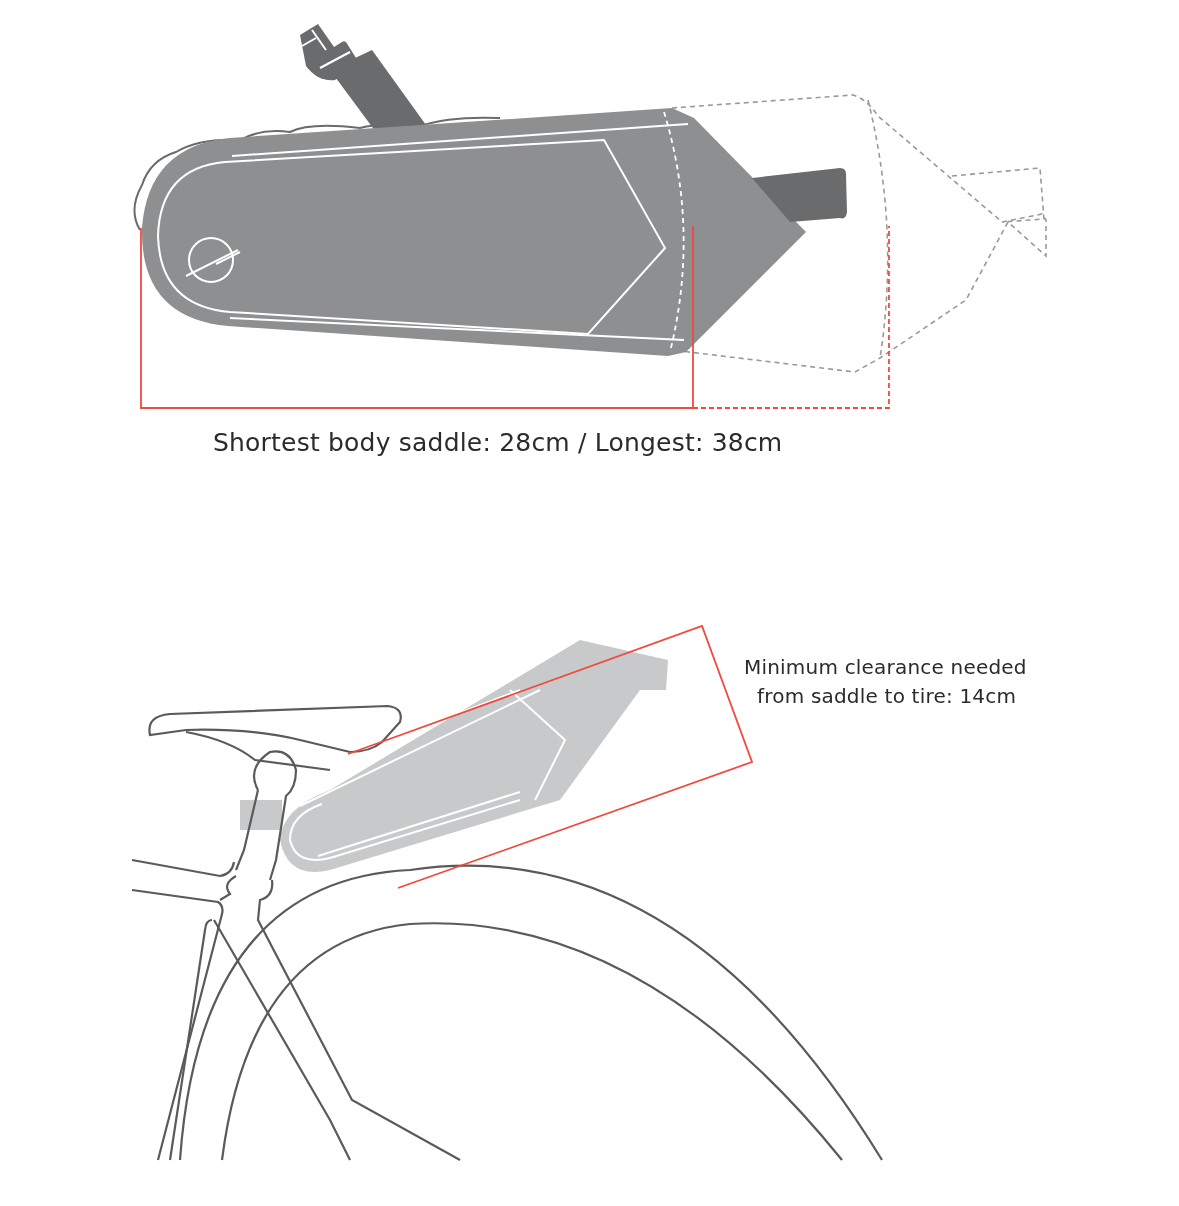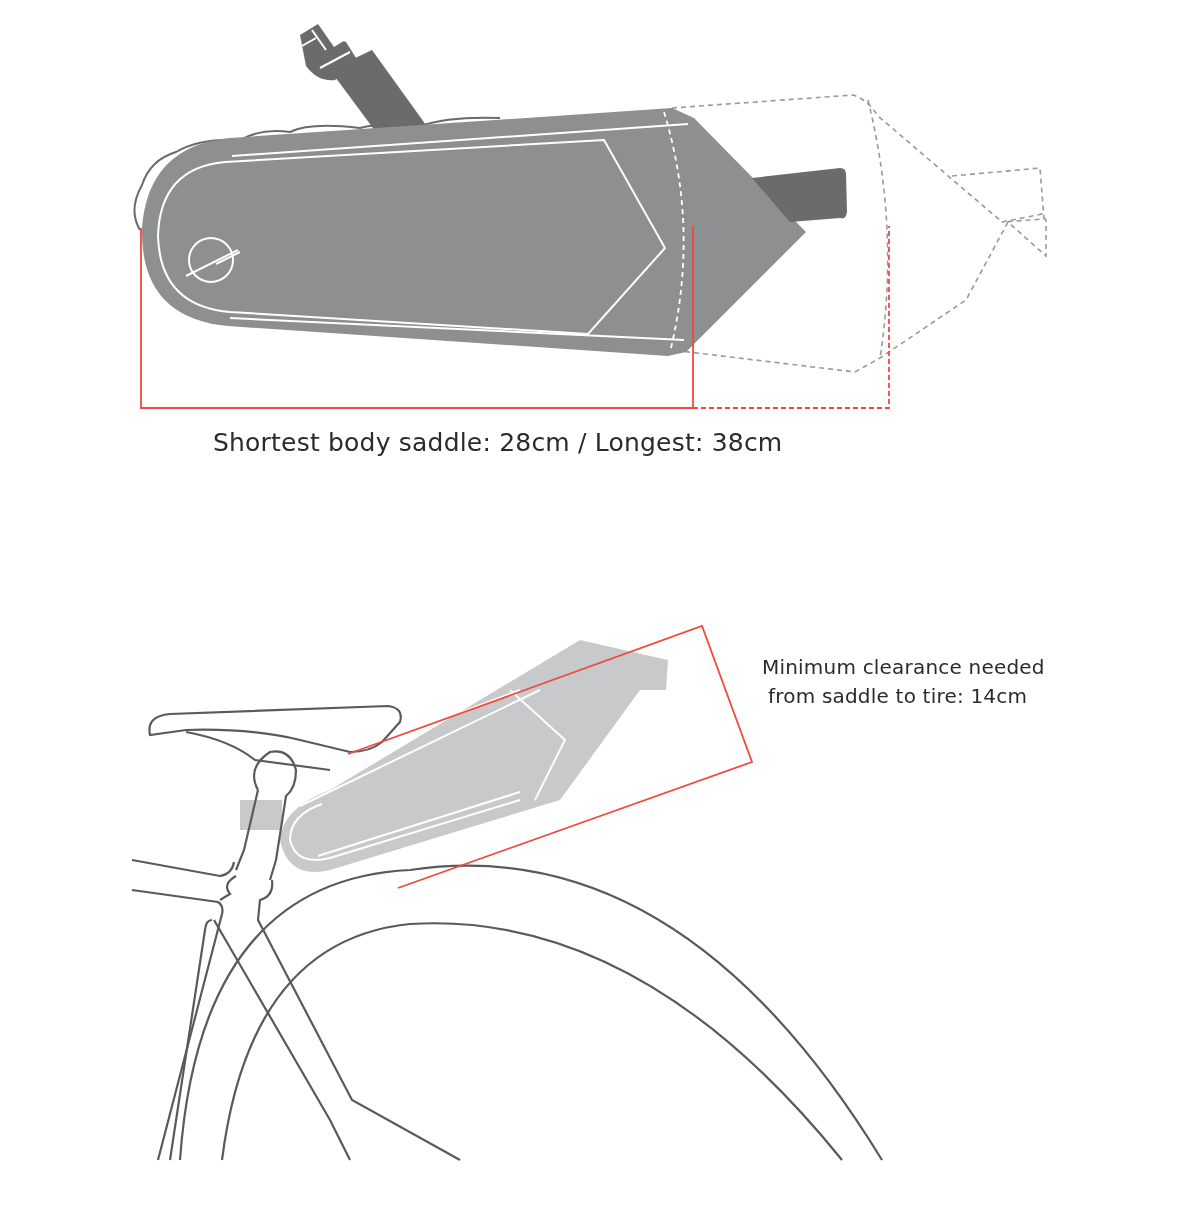--- a/index.html
+++ b/index.html
@@ -1,22 +1,22 @@
 <!DOCTYPE html>
 <html><head>
   <meta charset="utf-8">
   <style>
     html, body { margin: 0; padding: 0; background: #ffffff; }
     body { width: 1179px; height: 1206px; position: relative; overflow: hidden; font-family: "DejaVu Sans", "Liberation Sans", sans-serif; }
     .diagram-svg { position: absolute; left: 0; top: 0; }
     .caption { position: absolute; color: #2b2b2b; white-space: nowrap; letter-spacing: 0.2px; }
     .caption-length { left: 213px; top: 428px; font-size: 25px; }
-    .caption-clearance { left: 762px; top: 653px; font-size: 20px; line-height: 29px; }
+    .caption-clearance { left: 744px; top: 653px; font-size: 20px; line-height: 29px; }
     .caption-clearance span { display: block; }
-    .caption-clearance .l2 { padding-left: 6px; }
+    .caption-clearance .l2 { padding-left: 6px; margin-left: 7px; }
   </style>
 </head>
 <body>
 
 <svg class="diagram-svg" width="1179" height="1206" viewBox="0 0 1179 1206">
 
   <g>
 
     <g fill="none" stroke="#9a9a9a" stroke-width="1.6" stroke-dasharray="5,4">
       <path d="M672 108 L853 95 Q868 100 878 116 L1002 222 L1042 214 L1046 220 L1046 256 L1008 222 L966 300 L880 358 L855 372 L672 350"></path>

